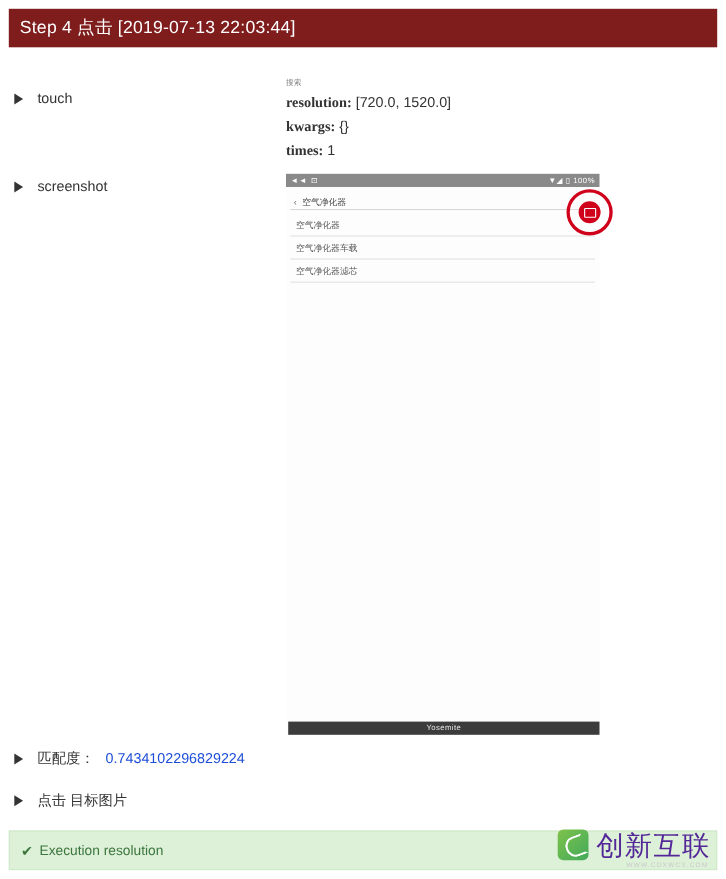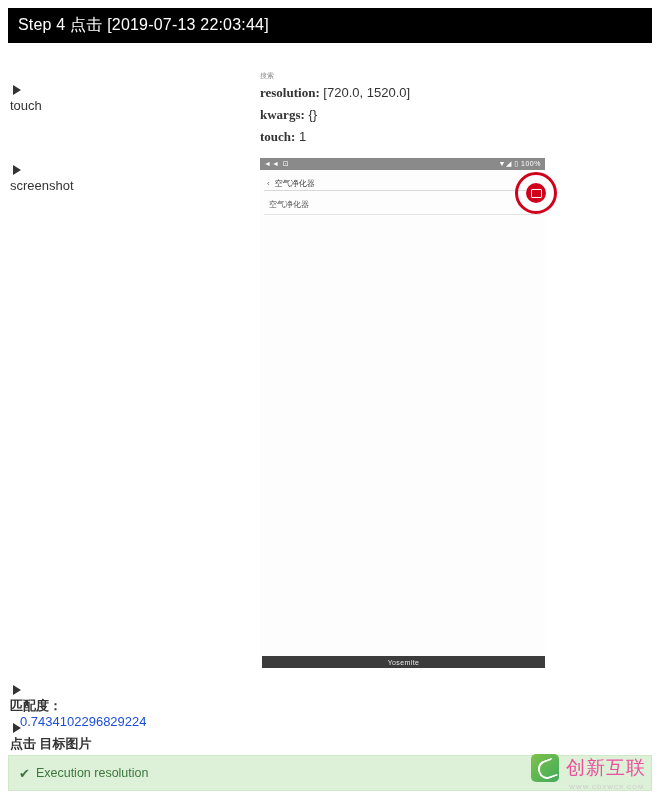--- a/index.html
+++ b/index.html
@@ -18,36 +18,35 @@
     overflow: hidden;
   }
 
   
   .step-header {
     position: absolute;
     left: 8px;
     top: 8px;
     width: 644px;
     height: 35px;
-    background: #000000;
+    background: #7f1d1d;
     color: #ffffff;
     display: flex;
     align-items: center;
     padding-left: 10px;
     font-size: 16px;
     font-weight: normal;
     letter-spacing: 0.2px;
   }
 
   
   .row {
     position: absolute;
     display: flex;
-    align-items: flex-start;
-    flex-direction: column;
+    align-items: flex-end;
   }
   .caret {
     width: 16px;
     height: 16px;
     flex: 0 0 16px;
     position: relative;
     margin-right: 8px;
   }
   .caret::before {
     content: "";
@@ -63,21 +62,21 @@
     color: #333333;
     font-weight: normal;
     line-height: 16px;
   }
 
   #row-touch { left: 10px; top: 82px; }
   #row-screenshot { left: 10px; top: 162px; }
   #row-match { left: 10px; top: 682px; }
   #row-target { left: 10px; top: 720px; }
 
-  .row-label.bold { font-weight: bold; }
+  .row-label.bold { font-weight: normal; }
   .match-value { margin-left: 10px; font-weight: normal; color: #1d4ed8; }
 
   
   .touch-details {
     position: absolute;
     left: 260px;
     top: 72px;
     width: 380px;
     line-height: 1.0;
   }
@@ -247,22 +246,22 @@
     content: "";
     position: absolute;
     left: 7px; top: 6px;
     width: 14px; height: 15px;
     border: 2.5px solid #ffffff;
     border-right-color: transparent;
     border-radius: 50% 0 0 50%;
     transform: rotate(-20deg);
   }
   .watermark .wm-text {
-    font-size: 19px;
-    color: #ec4899;
+    font-size: 25px;
+    color: #4c1d95;
     letter-spacing: 1px;
   }
   .watermark .wm-sub {
     position: absolute;
     right: 2px;
     bottom: -2px;
     font-size: 6px;
     color: #c9c9c9;
     letter-spacing: 1px;
   }
@@ -283,21 +282,21 @@
   <div class="tiny-label">搜索</div>
   <div class="kv">
     <b>resolution:</b>
     <span>[720.0, 1520.0]</span>
   </div>
   <div class="kv">
     <b>kwargs:</b>
     <span>{}</span>
   </div>
   <div class="kv">
-    <b>touch:</b>
+    <b>times:</b>
     <span>1</span>
   </div>
 </div>
 
 <div class="row" id="row-screenshot">
   <span class="caret"></span>
   <span class="row-label">screenshot</span>
 </div>
 
 <div class="screenshot-wrap">
@@ -308,20 +307,26 @@
       <span class="right">▼◢ ▯ 100%</span>
     </div>
 
     <div class="searchbar">
       <span class="back-chev">‹</span>
       <span>空气净化器</span>
     </div>
 
     <div class="suggest" id="sug0">
       <span>空气净化器</span>
+    </div>
+    <div class="suggest" id="sug1">
+      <span>空气净化器车载</span>
+    </div>
+    <div class="suggest" id="sug2">
+      <span>空气净化器滤芯</span>
     </div>
 
     <div class="target-marker">
       <div class="inner">
         <div class="glyph"></div>
       </div>
     </div>
 
     <div class="bottom-bar">
       <span>Yosemite</span>

